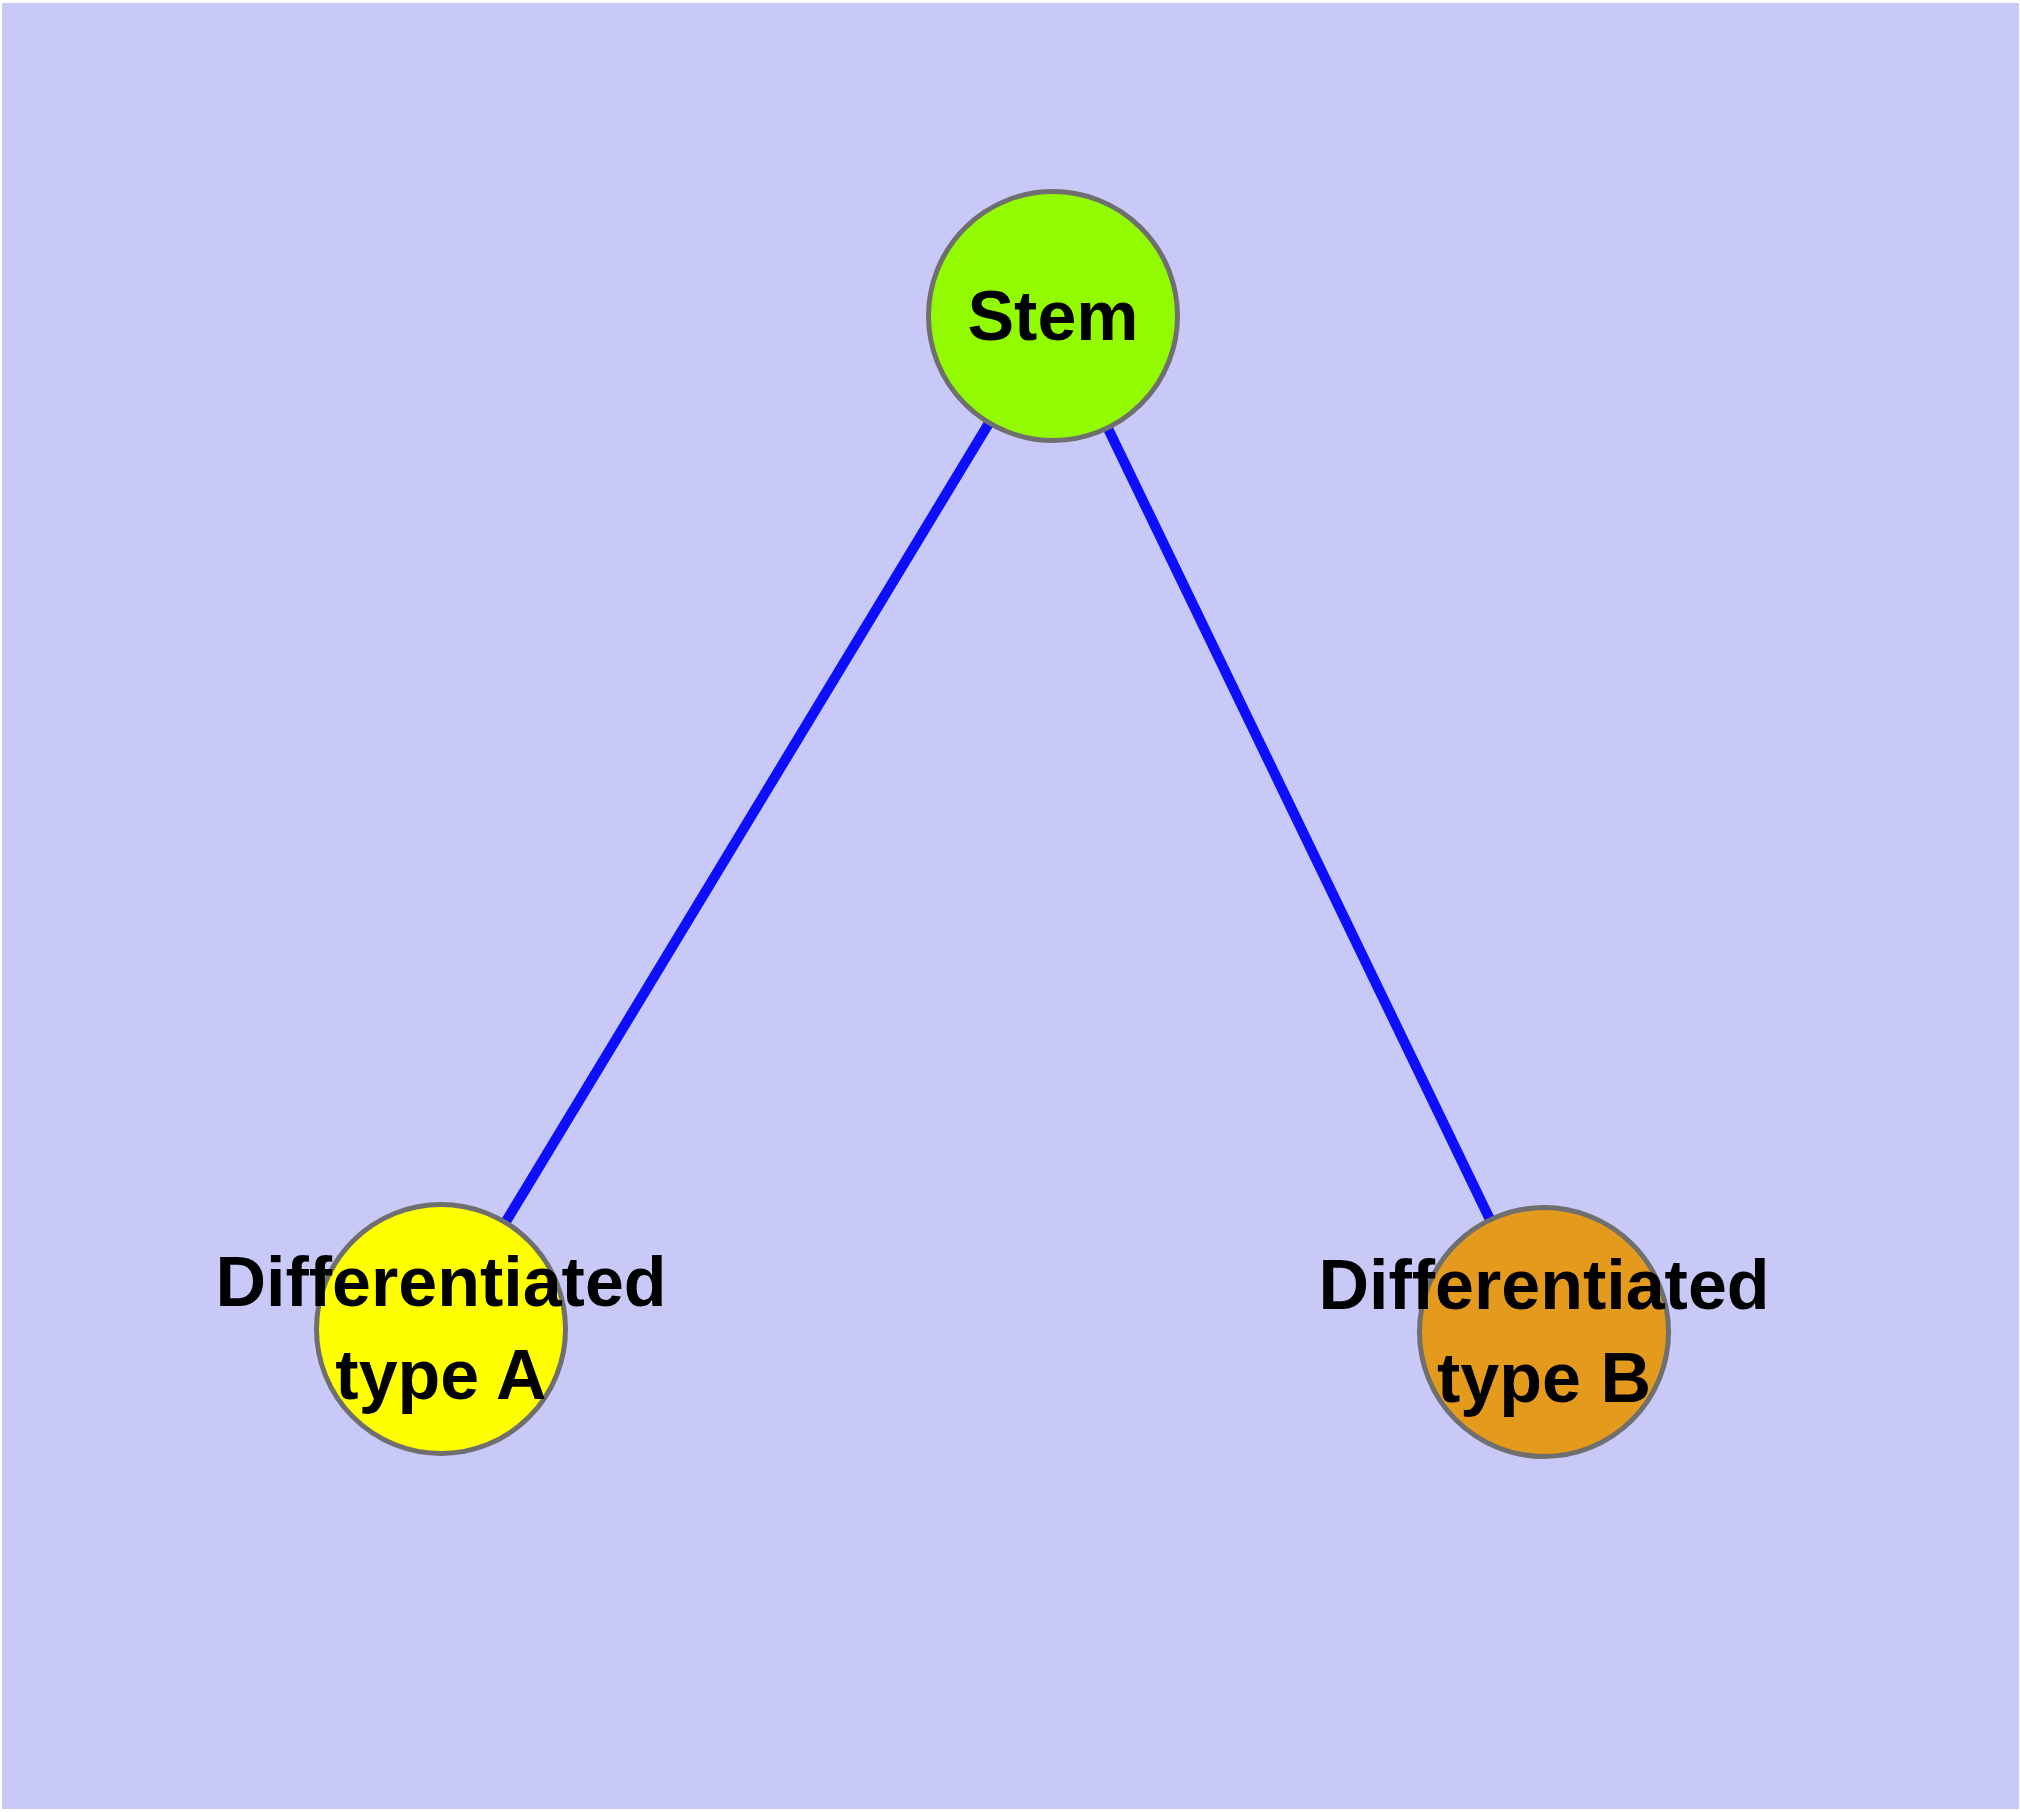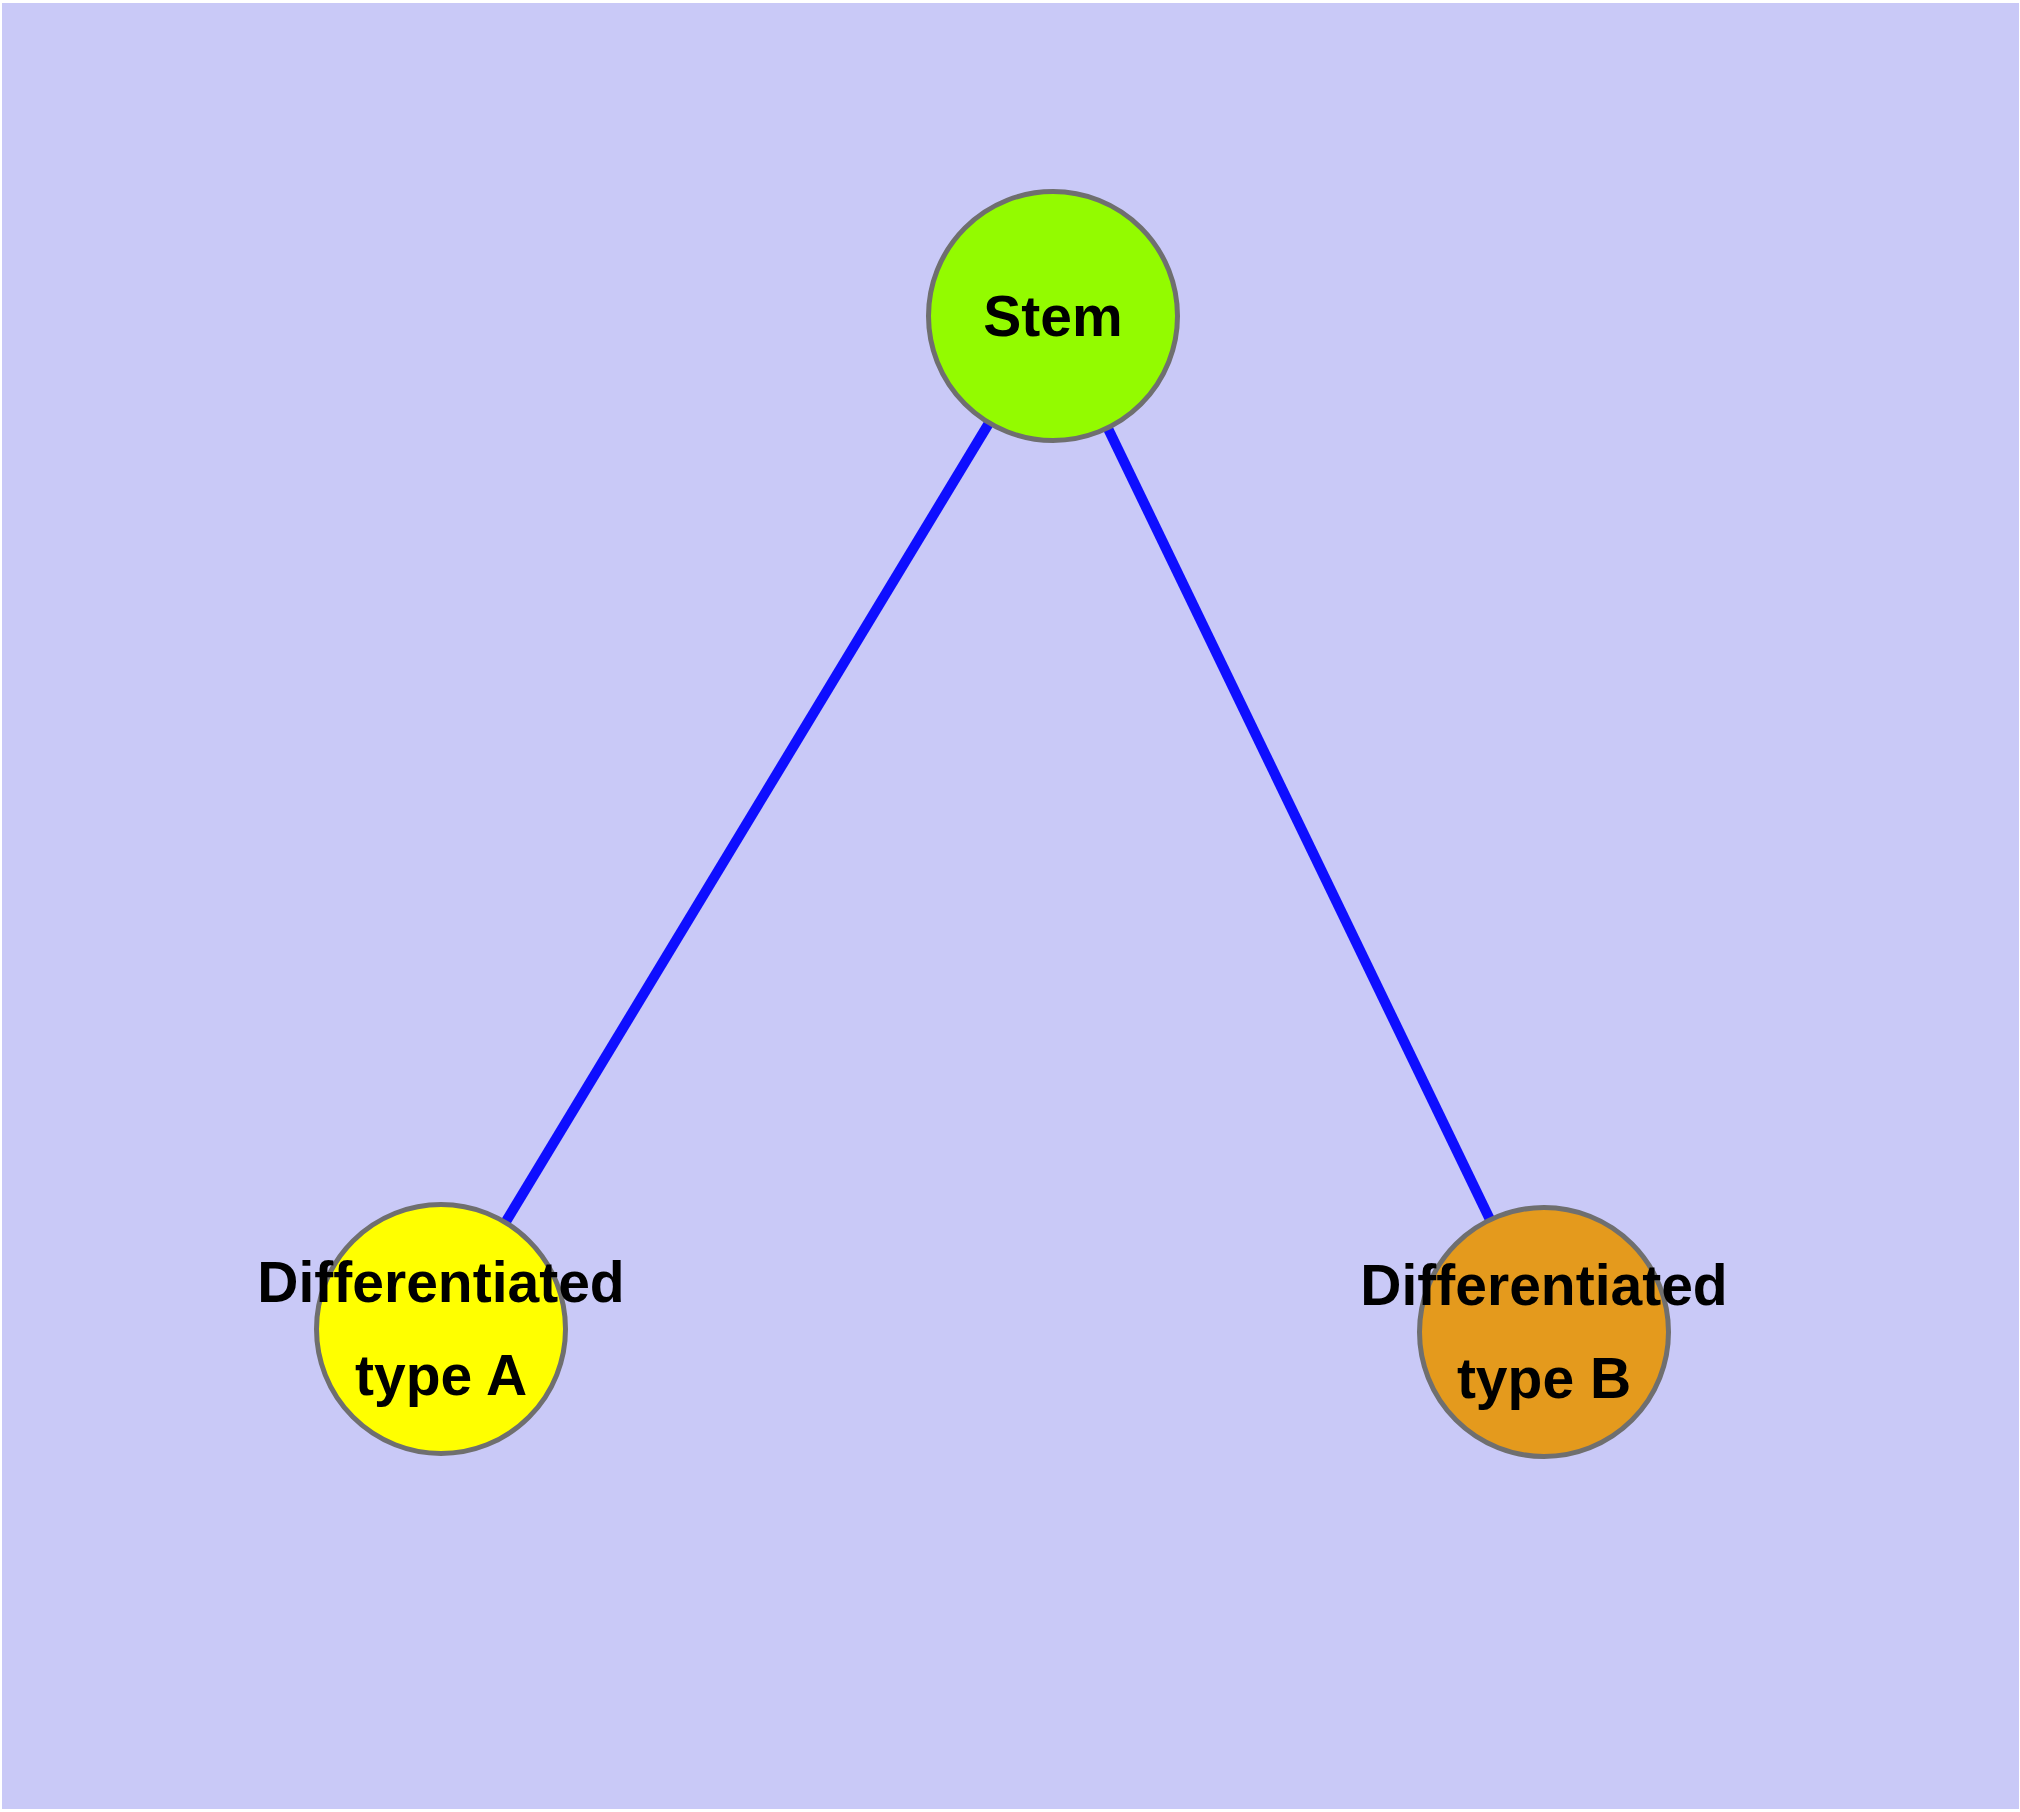--- a/index.html
+++ b/index.html
@@ -44,21 +44,21 @@
   }
   .node-stem   { left: 926px; top: 189px; }
   .node-type-a { left: 314px;  top: 1202px; }
   .node-type-b { left: 1417px; top: 1205px; }
   .node-label {
     position: absolute;
     transform: translate(-50%, -50%);
     z-index: 3;
     color: #000000;
     font-weight: bold;
-    font-size: 57px;
+    font-size: 70px;
     line-height: 93px;
     text-align: center;
     white-space: pre-line;
     width: 848px;
     pointer-events: none;
   }
   .label-stem   { left: 1053px; top: 316px; }
   .label-type-a { left: 441px;  top: 1329px; }
   .label-type-b { left: 1544px; top: 1332px; }
 </style>

